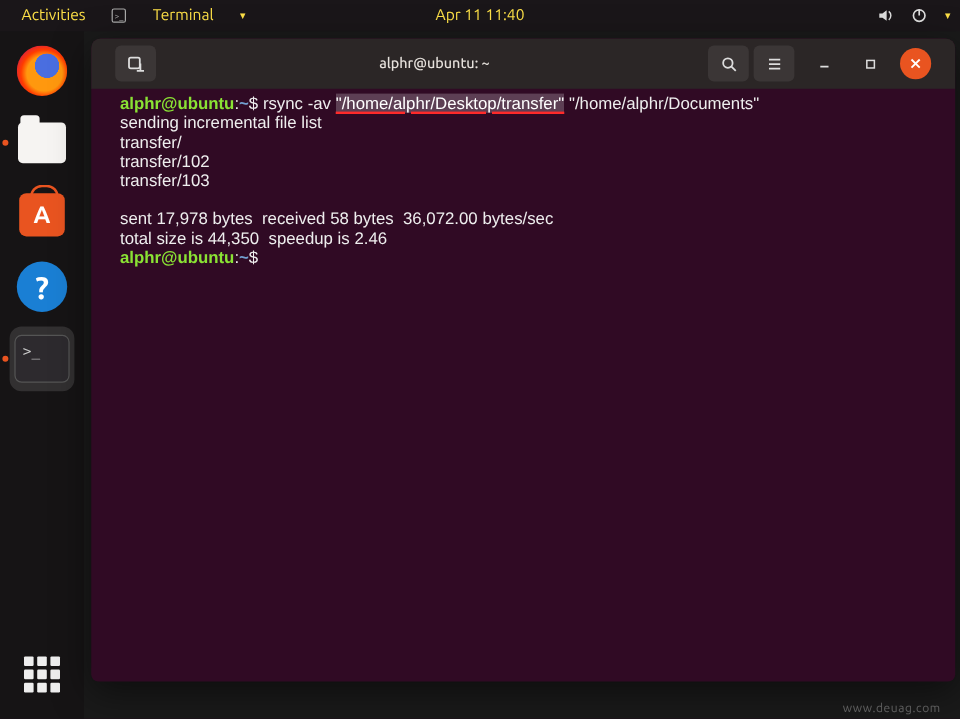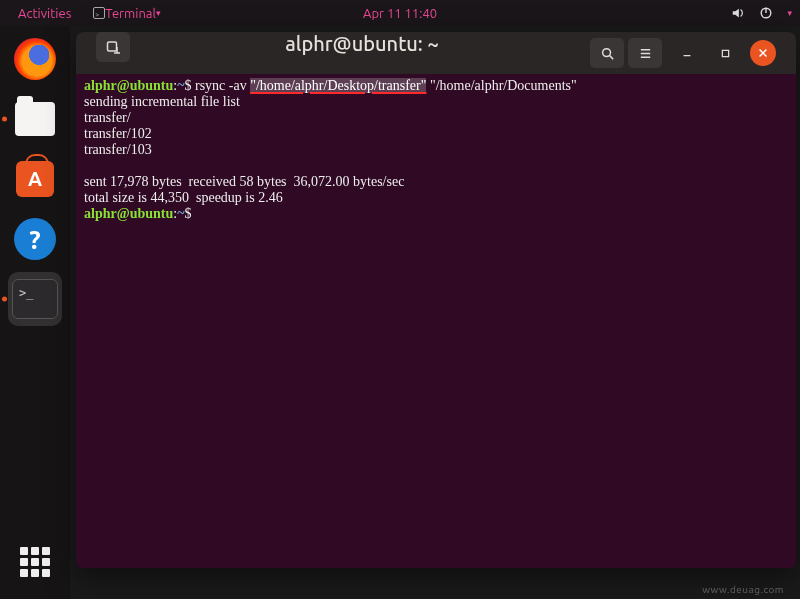--- a/index.html
+++ b/index.html
@@ -6,21 +6,21 @@
 body {
   width: 800px; height: 599px;
   font-family: Ubuntu, "Segoe UI", sans-serif;
   background: #1a1a1a;
   overflow: hidden;
   position: relative;
 }
 .topbar {
   height: 26px;
   background: #1a1619;
-  color: #ec4899;
+  color: #fde047;
   display: flex;
   align-items: center;
   font-size: 13px;
   padding: 0 8px;
 }
 .topbar-left { display: flex; align-items: center; gap: 2px; }
 .topbar-item {
   padding: 2px 10px;
   cursor: pointer;
 }
@@ -29,21 +29,21 @@
   left: 50%;
   transform: translateX(-50%);
 }
 .topbar-right {
   margin-left: auto;
   display: flex;
   align-items: center;
   gap: 14px;
 }
 .topbar-right .ico { width: 14px; height: 14px; display:inline-flex; align-items:center; justify-content:center; }
-.term-dropdown { display: flex; align-items: center; gap: 0; }
+.term-dropdown { display: flex; align-items: center; gap: 22px; }
 .term-dropdown .sq { width:12px; height:12px; border:1px solid #aaa; border-radius:2px; display:flex; align-items:flex-end; justify-content:flex-start; }
 .term-dropdown .sq::after { content:">_"; font-size:7px; color:#aaa; line-height:7px; padding-left:1px; }
 .triangle { font-size: 9px; }
 
 .dock {
   position: absolute;
   left: 0; top: 26px; bottom: 0;
   width: 70px;
   background: rgba(20,16,18,0.55);
   display: flex;
@@ -151,23 +151,24 @@
   border-radius: 8px 8px 6px 6px;
   box-shadow: 0 8px 30px rgba(0,0,0,0.5);
   overflow: hidden;
   display:flex;
   flex-direction:column;
 }
 .titlebar {
   height: 42px;
   background: #2b2626;
   display: flex;
+  align-items: center;
   padding: 0 20px;
   color: #e6e1dc;
-  font-size: 20px;
+  font-size: 12px;
 }
 .tb-btn {
   width: 34px; height: 30px;
   background: #3b3636;
   border-radius: 5px;
   display:flex; align-items:center; justify-content:center;
   color:#ddd;
   margin-right:4px;
   cursor:pointer;
 }
@@ -194,22 +195,22 @@
   width:34px; height:30px;
   background:#3b3636;
   border-radius:5px;
   display:flex;align-items:center;justify-content:center;
   color:#ddd;
   cursor:pointer;
 }
 
 .terminal-body {
   flex:1;
-  padding: 4px 8px;
-  font-family: Liberation Serif, serif;
+  padding: 4px 24px;
+  font-family: Liberation Sans, sans-serif;
   font-size: 14px;
   line-height: 16px;
   color: #eee;
   white-space: pre;
   overflow:hidden;
 }
 .u { color: #8ae234; font-weight:bold; }
 .c { color: #729fcf; font-weight:bold; }
 .hl {
   background: rgba(255,255,255,0.22);

